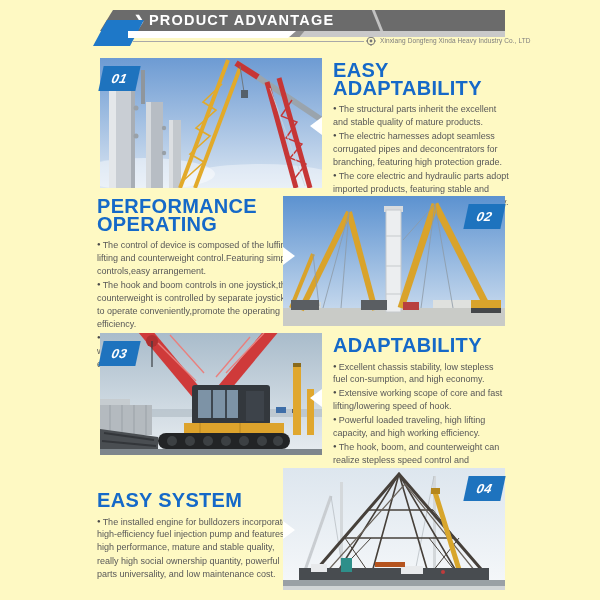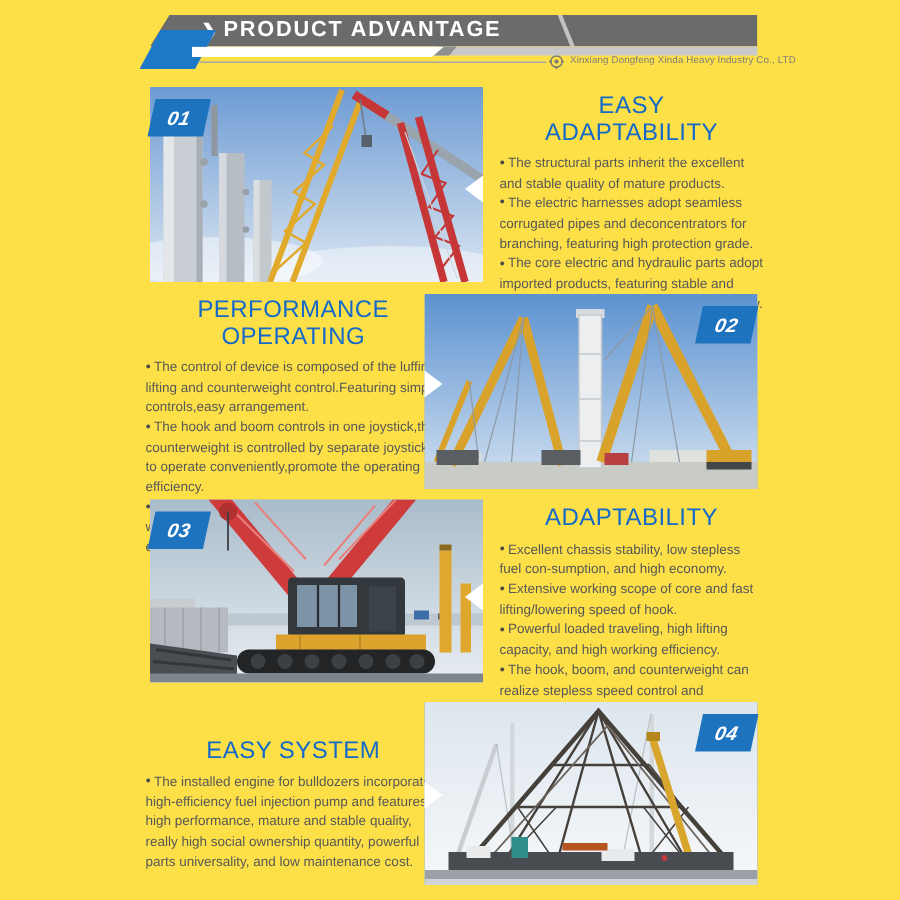--- a/index.html
+++ b/index.html
@@ -1,16 +1,16 @@
 <!DOCTYPE html>
 <html><head>
 <meta charset="utf-8">
 <style>
   html,body{margin:0;padding:0;background:#fff;}
-  .page{position:relative;width:600px;height:600px;background:#fde047;overflow:hidden;
+  .page{position:relative;width:600px;height:600px;background:#fef9c3;overflow:hidden;
         font-family:"Liberation Sans",sans-serif;}
 
   
   .header-bar{position:absolute;left:100px;top:10px;width:405px;height:21px;background:#6b6b6b;
               clip-path:polygon(13px 0,405px 0,405px 21px,0 21px);z-index:2;}
   .header-slash{position:absolute;left:276px;top:0;width:3px;height:21px;background:#c2c2c2;
                 transform:skewX(22deg);}
   .header-chevron{position:absolute;left:34px;top:0;height:21px;line-height:21px;color:#fff;
                   font-size:13px;font-weight:bold;}
   .header-title{position:absolute;left:49px;top:0;height:21px;line-height:21px;color:#fff;
@@ -50,21 +50,21 @@
                      border-left:12px solid #ffffff;}
   #notch1{left:310px;top:117px;} #notch2{left:283px;top:247px;}
   #notch3{left:310px;top:389px;} #notch4{left:283px;top:521px;}
 
   
   .text-block{position:absolute;}
   #text1{left:333px;top:62px;width:176px;}
   #text2{left:97px;top:198px;width:197px;}
   #text3{left:333px;top:337px;width:176px;}
   #text4{left:97px;top:492px;width:197px;}
-  .sec-title{color:#1569c8;font-size:16px;line-height:17.5px;font-weight:normal;letter-spacing:.3px;text-align:center;}
+  .sec-title{color:#1569c8;font-size:20px;line-height:17.5px;font-weight:bold;letter-spacing:.3px;}
   .bullets{margin-top:5px;}
   .bullet{font-size:9px;line-height:13.2px;color:#585858;}
   .dot{font-size:6px;vertical-align:1.5px;margin-right:2px;color:#4a4a4a;}
 </style>
 </head>
 <body>
 
 <div class="page">
 
   <div class="header-bar">

